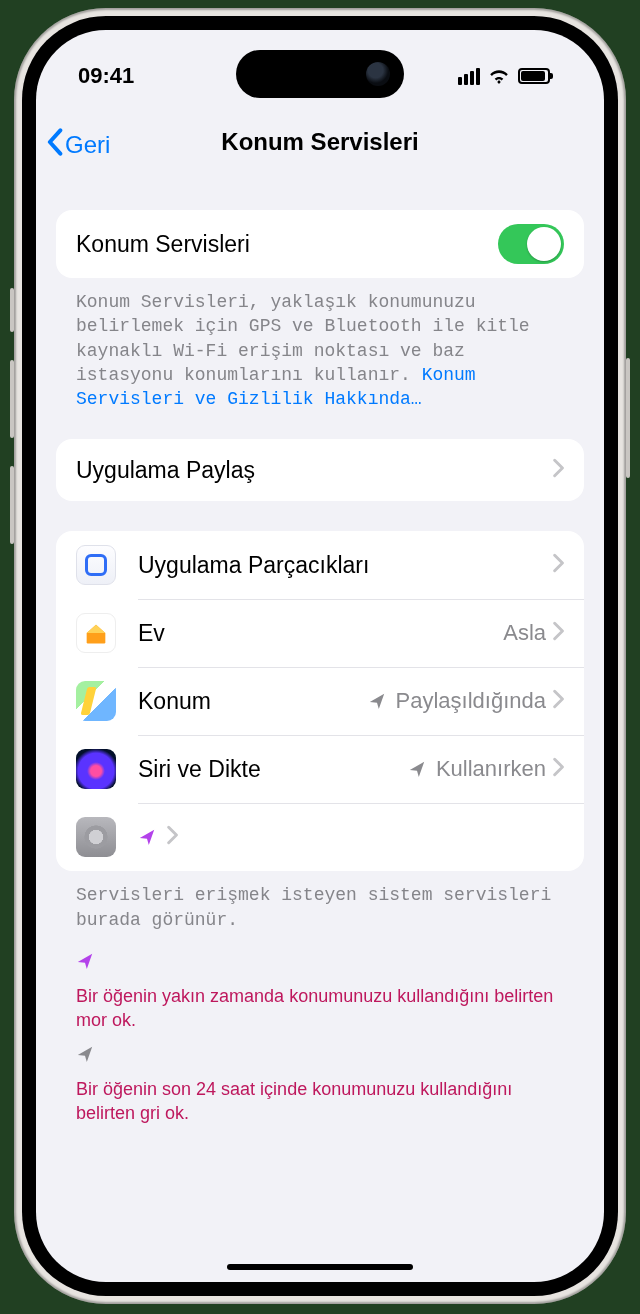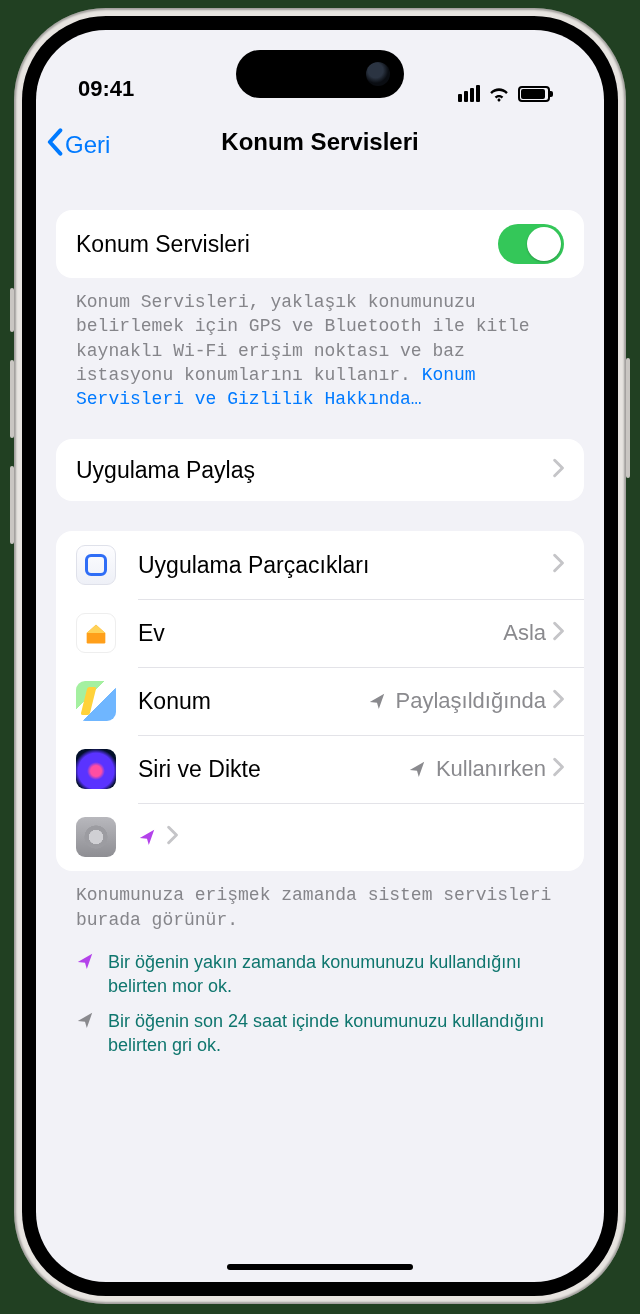--- a/index.html
+++ b/index.html
@@ -52,21 +52,21 @@
       width: 168px; height: 48px;
       background: #000; border-radius: 30px; z-index: 20;
     }
     .dynamic-island::after{
       content:""; position:absolute; right:14px; top:12px;
       width:24px; height:24px; border-radius:50%;
       background: radial-gradient(circle at 40% 35%, #2b3442 0 35%, #0a0d12 60%);
     }
     .status-bar {
       position: absolute; top: 0; left: 0; right: 12px; height: 72px;
-      display: flex; justify-content: space-between; align-items: flex-end;
+      display: flex; justify-content: space-between; align-items: center;
       padding: 20px 42px 0; z-index: 10;
       font-size: 22px; font-weight: 600; color: #000;
     }
     .status-right { display: flex; align-items: center; gap: 8px; }
     .cell-bars { display: flex; align-items: flex-end; gap: 2px; }
     .cell-bars span { width: 4px; background:#000; border-radius:1px; }
     .cell-bars span:nth-child(1){height:8px}
     .cell-bars span:nth-child(2){height:11px}
     .cell-bars span:nth-child(3){height:14px}
     .cell-bars span:nth-child(4){height:17px}
@@ -135,21 +135,21 @@
     .icon-home svg{width:28px;height:28px;}
     .icon-maps { background: linear-gradient(135deg,#a4f0a0 0 36%, #fff 36% 58%, #6fb6ff 58%); position:relative; }
     .icon-maps::after{content:"";position:absolute;left:8px;top:6px;bottom:6px;width:9px;background:#ffd23a;border-radius:2px;transform:skewX(-14deg);}
     .icon-siri { background: radial-gradient(circle at 50% 55%, #ff4ea3 0 18%, #5a33ff 30% 60%, #03102b 75%); }
     .icon-settings { background: linear-gradient(180deg,#b8b8bd,#8e8e93); }
     .gear { width:26px;height:26px;border-radius:50%;background:radial-gradient(circle,#d0d0d4 0 38%, #9c9ca1 40% 62%, transparent 64%); position:relative;}
     .arrow-ind { margin-right: 10px; display:inline-flex; }
     .arrow-gray svg path{ fill:#8a8a8e; }
     .arrow-purple svg path{ fill:#b342ea; }
     .legend { padding: 0 20px; margin-top: 18px; }
-    .legend-row { display:flex; gap: 14px; font-size:18px; color:#0f766e; line-height:1.35; margin-top: 10px;}
+    .legend-row { display:flex; gap: 14px; font-size:18px; color:#be185d; line-height:1.35; margin-top: 10px; flex-direction: column;}
     .legend-row .arrow-ind{ margin:2px 0 0 0; flex-shrink:0; }
     .home-indicator{
       position:absolute; bottom:12px; left:50%; transform:translateX(-50%);
       width: 186px; height:6px; background:#000; border-radius:4px;
     }
   </style>
 </head>
 <body>
 
 <div class="phone-frame">
@@ -278,21 +278,21 @@
                 <svg width="18" height="18" viewBox="0 0 20 20">
                   <path d="M2 11 18 2l-6 17-2-7z"></path>
                 </svg>
               </span>
               <span class="chevron"><svg width="12" height="20" viewBox="0 0 10 18">
                   <path d="M2 2l7 7-7 7" stroke="#c5c5c8" stroke-width="2.6" fill="none" stroke-linecap="round" stroke-linejoin="round"></path>
                 </svg></span>
             </div>
           </div>
 
-        <div class="footer-text">Konumunuza erişmek zamanda sistem servisleri burada görünür.</div>
+        <div class="footer-text">Servisleri erişmek isteyen sistem servisleri burada görünür.</div>
 
         <div class="legend">
           <div class="legend-row">
             <span class="arrow-ind arrow-purple">
               <svg width="18" height="18" viewBox="0 0 20 20">
                   <path d="M2 11 18 2l-6 17-2-7z"></path>
                 </svg>
             </span>
             <span>Bir öğenin yakın zamanda konumunuzu kullandığını belirten mor ok.</span>
           </div>

